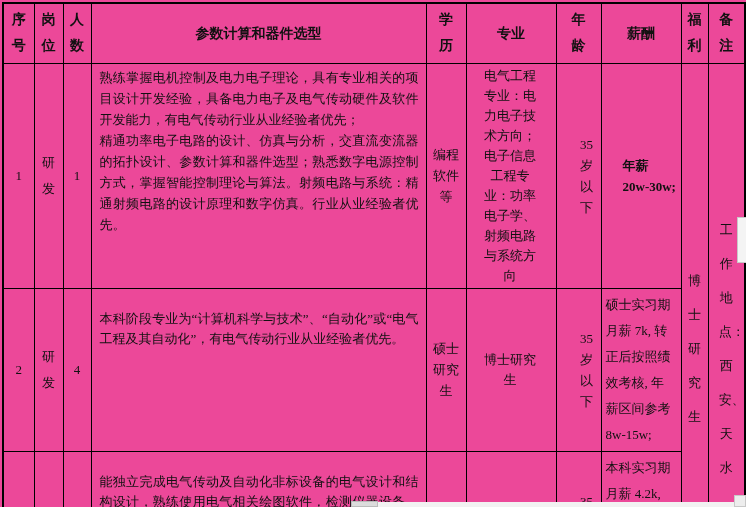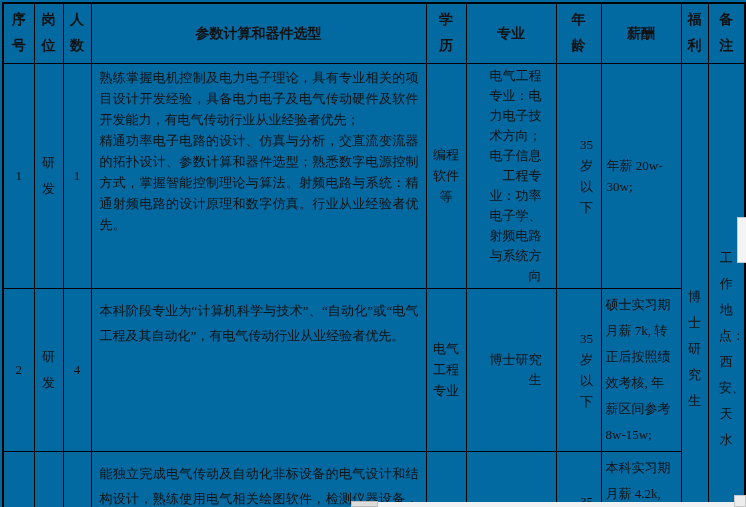--- a/index.html
+++ b/index.html
@@ -1,41 +1,41 @@
 <!DOCTYPE html>
 <html><head>
 <meta charset="utf-8">
 <style>
   * { margin:0; padding:0; box-sizing:border-box; }
   html,body { background:#fff; }
   .screen {
-    position:relative; width:746px; height:507px; background:#0369a1;
+    position:relative; width:746px; height:507px; background:#ec4899;
     font-family:"Liberation Serif","DejaVu Serif",serif;
     color:#111; overflow:hidden;
   }
   table.doc {
     position:absolute; left:2px; top:2px; width:742px;
     border-collapse:collapse; table-layout:fixed;
     border:2px solid #000;
   }
   td, th { border:1px solid #000; vertical-align:middle; text-align:center;
            font-size:13px; line-height:21px; overflow:hidden; }
   th { font-weight:bold; font-size:14px; }
   
   .v1 { display:inline-block; width:15px; word-break:break-all; white-space:normal; }
   .hstack { line-height:26px; }
-  .stack27 { line-height:26px;margin-top:20px; }
+  .stack27 { line-height:34px;margin-top:20px; }
   .age { display:inline-block; width:23px; word-break:break-all; line-height:21px;margin-left:16px; }
   .duties { text-align:justify; vertical-align:top; padding:3px 7px 2px 8px;
             white-space:pre-line; line-height:21px; }
-  .lh28 { line-height:25px; padding-top:9px; }
+  .lh28 { line-height:20px; padding-top:20px; }
   .edu { word-break:break-all; padding:0 2px; }
-  .major { text-align:right; padding:2px 14px 2px 12px; white-space:pre-line; line-height:20px; }
+  .major { text-align:center; padding:2px 14px 2px 12px; white-space:pre-line; line-height:20px; }
   .salary { text-align:left; vertical-align:middle; padding:3px 4px; line-height:26px; }
-  .salary-mid { line-height:21px; padding-left:5px; }
+  .salary-mid { line-height:21px; padding-left:21px;font-weight:bold; }
   
   .vscroll-thumb { position:absolute; right:0; top:217px; width:9px; height:46px;
                    background:#f4f4f4; border:1px solid #c8c8c8; border-right:none; }
   .corner-box { position:absolute; right:0; bottom:0; width:12px; height:12px;
                 background:#ededed; border:1px solid #c8c8c8; }
   .hscroll-thumb { position:absolute; left:351px; bottom:0; width:27px; height:6px;
                    background:#dcdcdc; border:1px solid #bbb; }
   .hscroll-track { position:absolute; left:378px; bottom:0; width:368px; height:5px;
                    background:#f2f2f2; }
 </style>
@@ -84,21 +84,21 @@
       <td class="salary salary-mid">年薪 20w-30w;</td>
       <td rowspan="3"><span class="v1 stack27">博士研究生</span></td>
       <td rowspan="3"><span class="v1 stack27">工作地点：西安、天水</span></td>
     </tr>
 
     <tr style="height:97px">
       <td>2</td>
       <td><span class="v1 hstack">研发</span></td>
       <td>4</td>
       <td class="duties lh28">本科阶段专业为“计算机科学与技术”、“自动化”或“电气工程及其自动化”，有电气传动行业从业经验者优先。</td>
-      <td class="edu">电气工程专业</td>
+      <td class="edu">硕士研究生</td>
       <td class="major">博士研究生</td>
       <td><span class="age">35岁以下</span></td>
       <td class="salary">硕士实习期月薪 7k, 转正后按照绩效考核, 年薪区间参考 8w-15w;</td>
     </tr>
 
     <tr style="height:96px">
       <td>3</td>
       <td><span class="v1 hstack">设计</span></td>
       <td>6</td>
       <td class="duties lh28">能独立完成电气传动及自动化非标设备的电气设计和结构设计，熟练使用电气相关绘图软件，检测仪器设备，编程软件等。</td>

